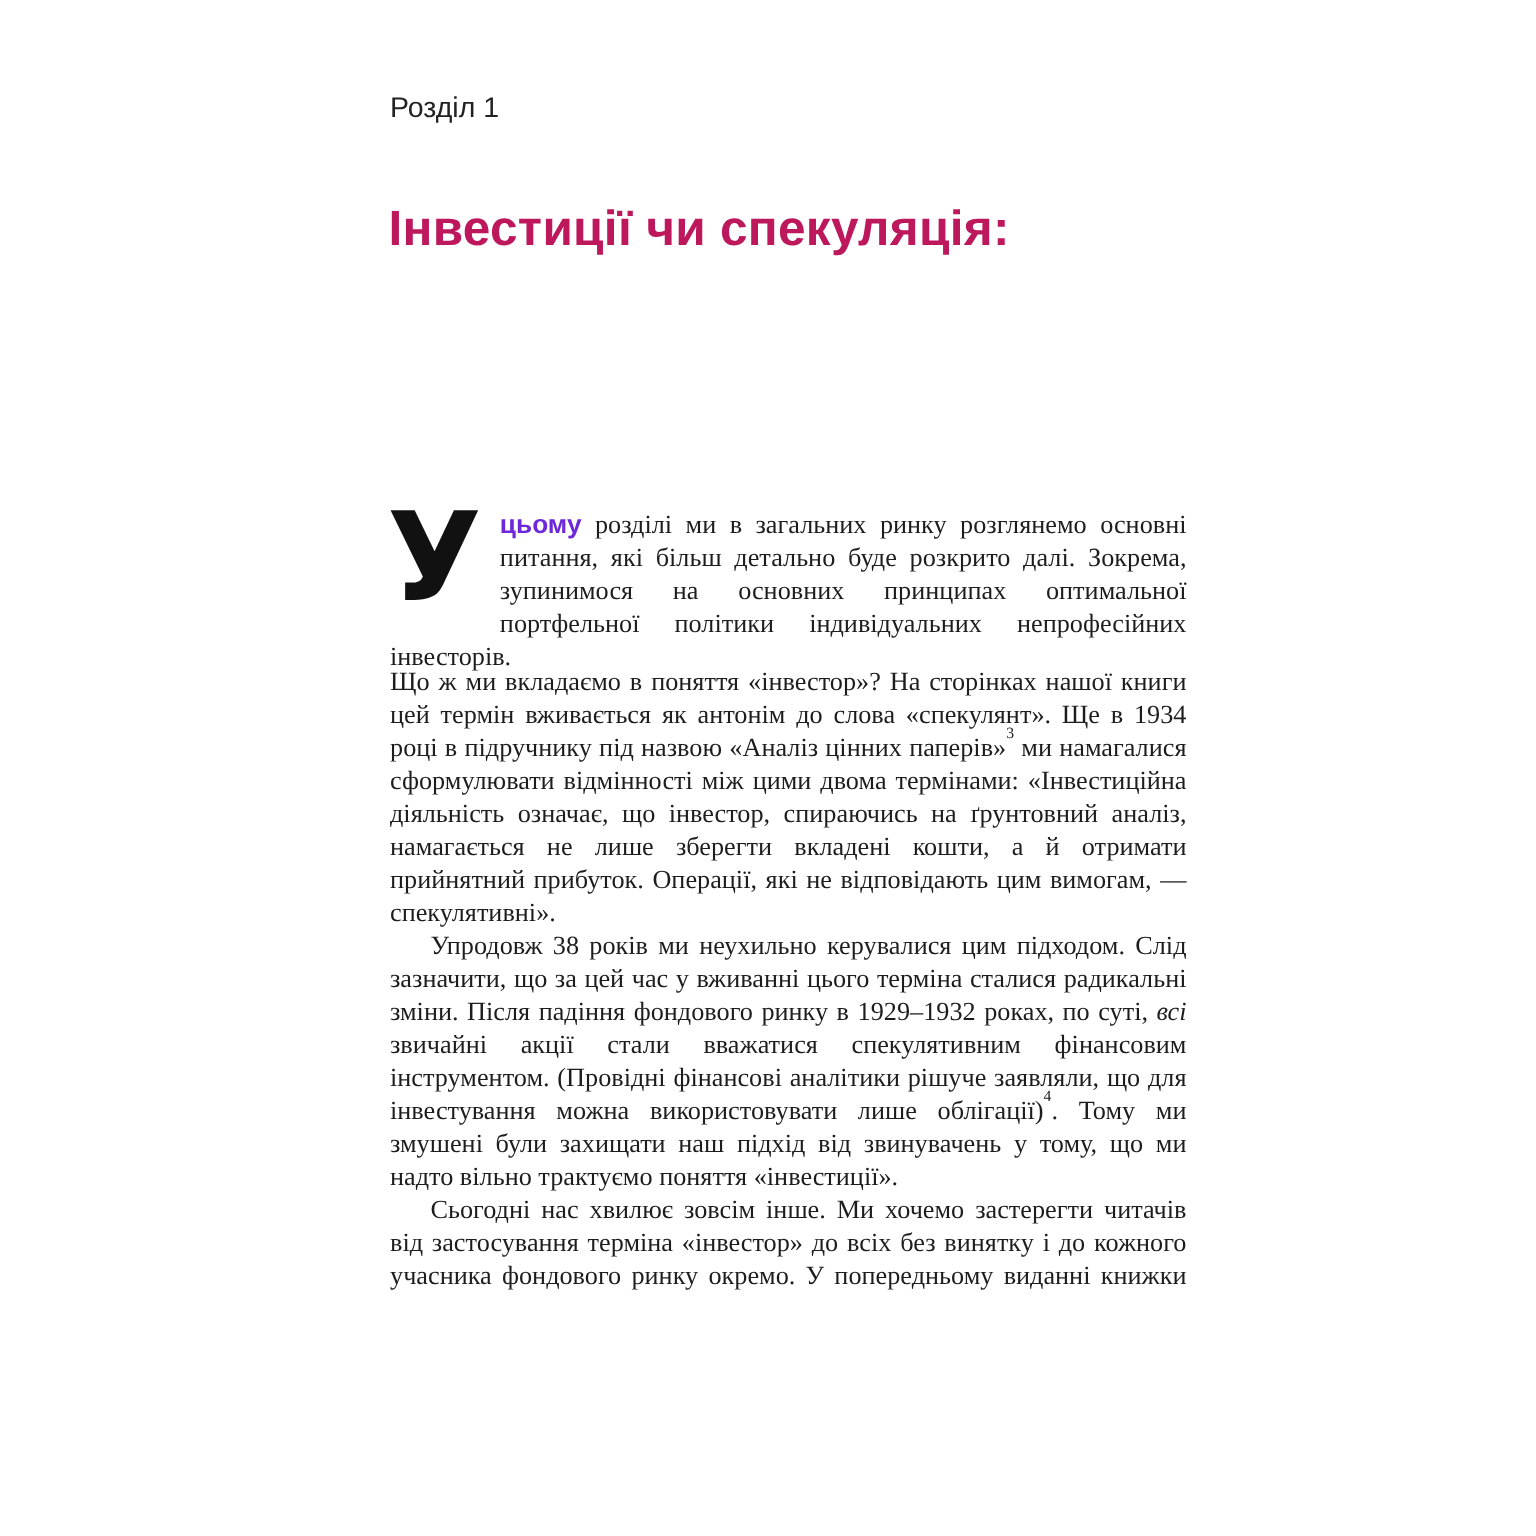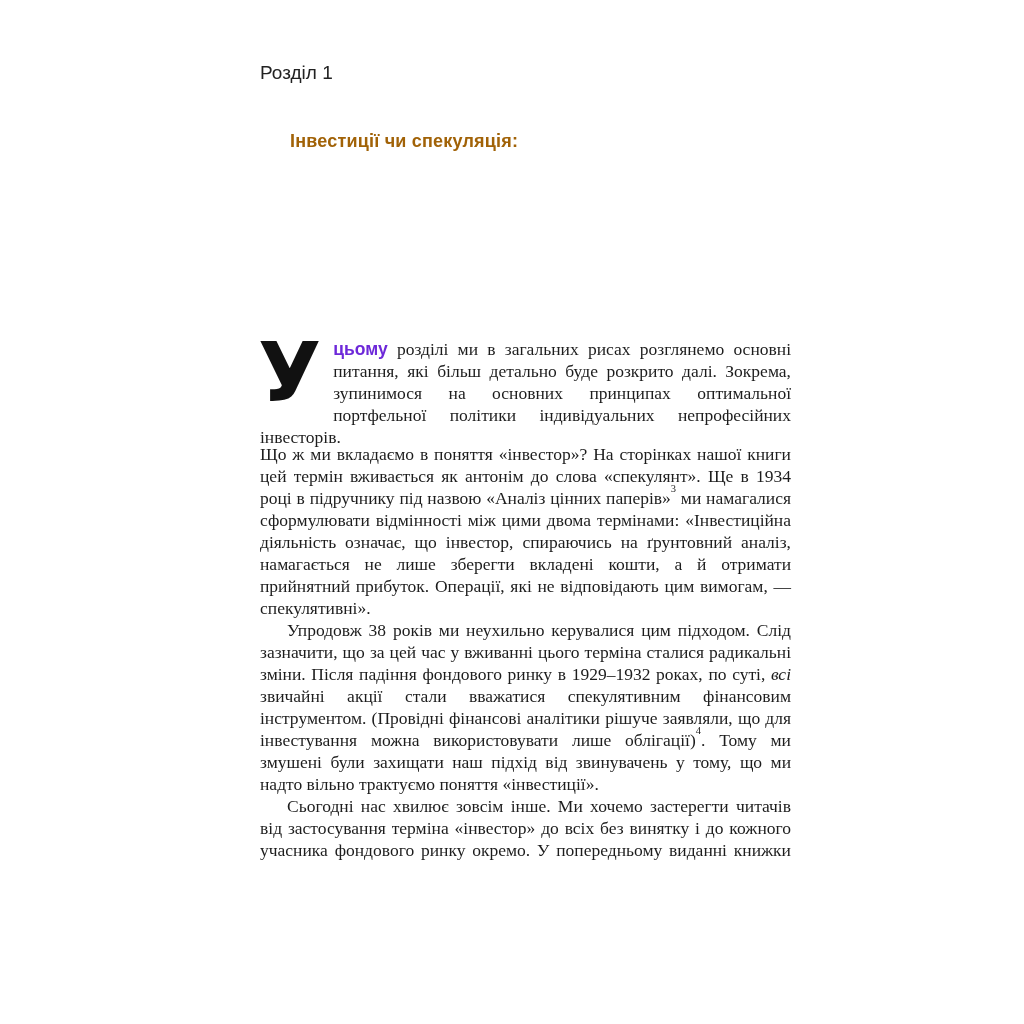--- a/index.html
+++ b/index.html
@@ -18,26 +18,25 @@
     top: 62px;
     font-family: "Liberation Sans", sans-serif;
     font-size: 19px;
     color: #222222;
   }
   .title {
     position: absolute;
     left: 259px;
     top: 111px;
     font-family: "Liberation Sans", sans-serif;
-    font-size: 18px;
+    font-size: 33px;
     line-height: 37px;
     font-weight: 700;
-    color: #a16207;
+    color: #be185d;
     letter-spacing: 0.2px;
-    margin-left: 31px;
   }
   .intro {
     position: absolute;
     left: 260px;
     top: 320px;
     width: 531px;
     font-size: 17.5px;
     line-height: 22px;
     text-align: justify;
   }
@@ -111,21 +110,21 @@
 
 <div class="page">
 
   <div class="chapter-label">Розділ 1</div>
 
   <h1 class="title">
     <div>Інвестиції чи спекуляція:</div>
   </h1>
 
   <p class="intro">
-    <span class="dropcap">У</span><span class="lead-bold">цьому</span><span> розділі ми в загальних рисах розглянемо основні питання, які більш детально буде розкрито далі. Зокрема, зупинимося на основних принципах оптимальної портфельної політики індивідуальних непрофесійних інвесторів.</span>
+    <span class="dropcap">У</span><span class="lead-bold">цьому</span><span> розділі ми в загальних ринку розглянемо основні питання, які більш детально буде розкрито далі. Зокрема, зупинимося на основних принципах оптимальної портфельної політики індивідуальних непрофесійних інвесторів.</span>
   </p>
 
   <div class="flow">
 
     <p><span>Що ж ми вкладаємо в поняття «інвестор»? На сторінках нашої книги цей термін вживається як антонім до слова «спекулянт». Ще в 1934 році в підручнику під назвою «Аналіз цінних паперів»</span><sup>3</sup><span> ми намагалися сформулювати відмінності між цими двома термінами: «Інвестиційна діяльність означає, що інвестор, спираючись на ґрунтовний аналіз, намагається не лише зберегти вкладені кошти, а й отримати прийнятний прибуток. Операції, які не відповідають цим вимогам, — спекулятивні».</span></p>
 
     <p class="indent"><span>Упродовж 38 років ми неухильно керувалися цим підходом. Слід зазначити, що за цей час у вживанні цього терміна сталися радикальні зміни. Після падіння фондового ринку в 1929–1932 роках, по суті, </span><i>всі</i><span> звичайні акції стали вважатися спекулятивним фінансовим інструментом. (Провідні фінансові аналітики рішуче заявляли, що для інвестування можна використовувати лише облігації)</span><sup>4</sup><span>. Тому ми змушені були захищати наш підхід від звинувачень у тому, що ми надто вільно трактуємо поняття «інвестиції».</span></p>
 
     <p class="indent"><span>Сьогодні нас хвилює зовсім інше. Ми хочемо застерегти читачів від застосування терміна «інвестор» до всіх без винятку і до кожного учасника фондового ринку окремо. У попередньому виданні книжки ми наводили заголовок статті, розміщеної на першій шпальті провідного фінансового журналу в 1955 році:</span></p>
   </div>

